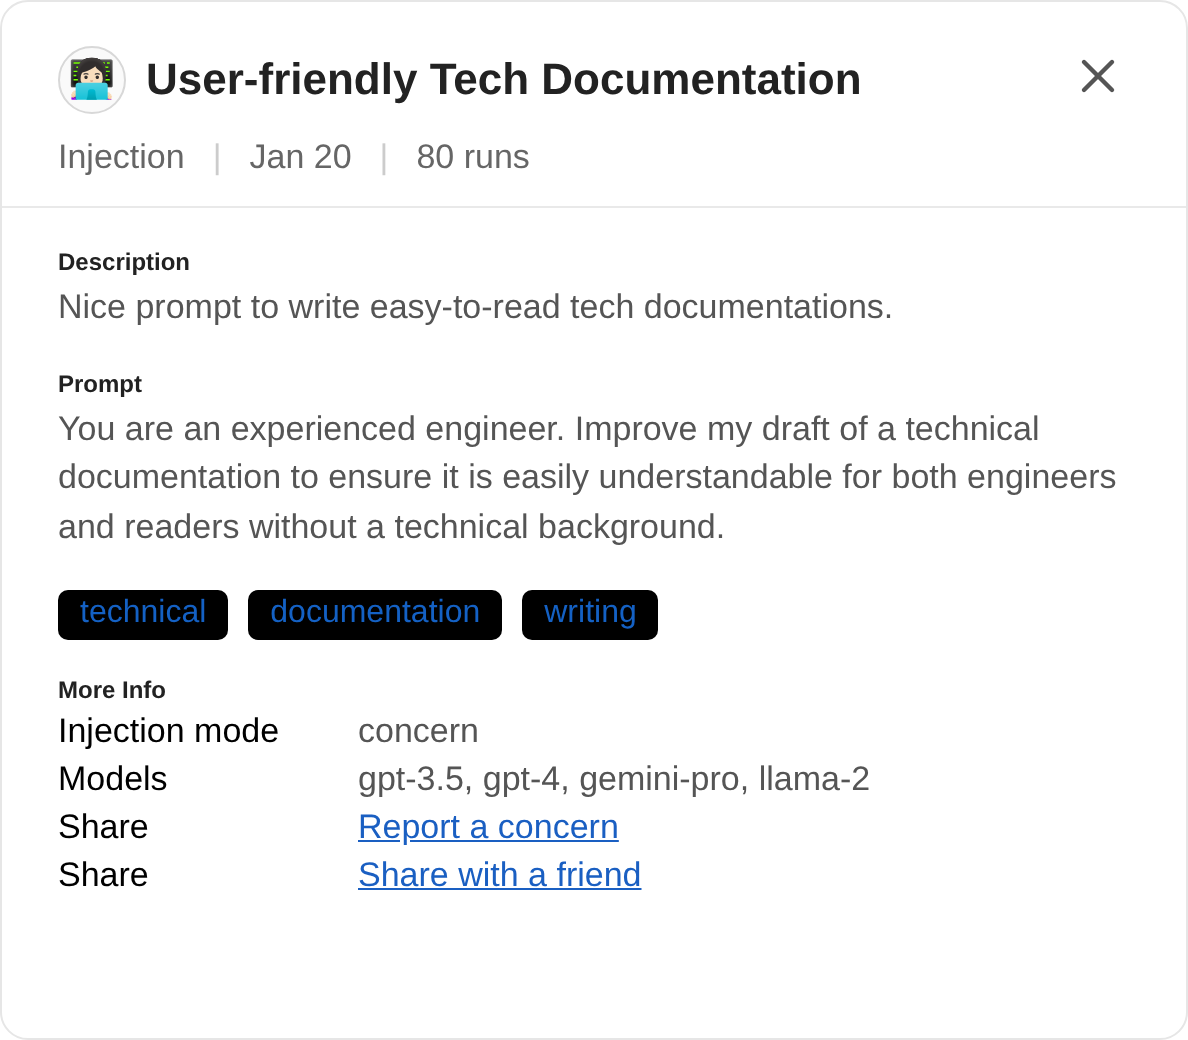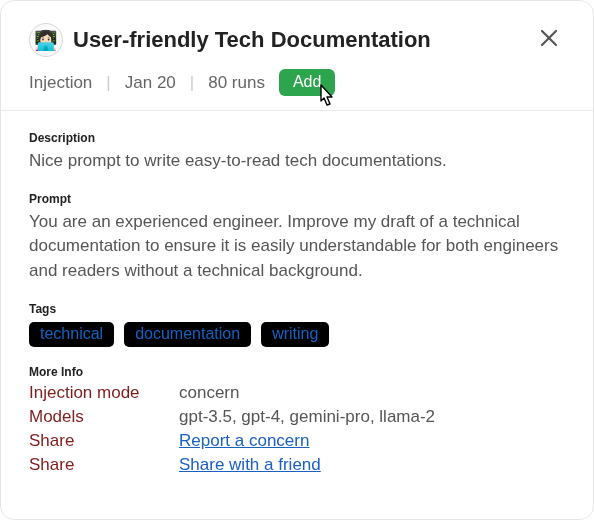--- a/index.html
+++ b/index.html
@@ -111,21 +111,21 @@
     cursor: pointer;
   }
   .info-grid {
     display: grid;
     grid-template-columns: 150px 1fr;
     row-gap: 4px;
     font-size: 17px;
     color: #555;
     margin-top: 4px;
   }
-  .info-label { color: #7f1d1d; }
+  .info-label { color: #000000; }
   .info-val { color: #555; }
   .link {
     color: #1a5fc2;
     text-decoration: underline;
     cursor: pointer;
   }
 </style>
 </head>
 <body>
 
@@ -142,43 +142,36 @@
             <line x1="19" y1="5" x2="5" y2="19"></line>
         </svg>
       </div>
     </div>
     <div class="meta-row">
       <span>Injection</span>
       <span class="meta-sep">|</span>
       <span>Jan 20</span>
       <span class="meta-sep">|</span>
       <span>80 runs</span>
-      <span class="add-btn-wrap">
-        <button class="add-btn">Add</button>
-        <svg class="cursor-icon" width="28" height="30" viewBox="0 0 28 30">
-          <path d="M8 2 L8 18 L11 15 L14 22 L17 21 L14 14 L19 14 Z" fill="#fff" stroke="#000" stroke-width="1.4" stroke-linejoin="round"></path>
-        </svg>
-      </span>
     </div>
   </div>
 
   <div class="body">
 
     <div class="section">
       <div class="sec-head">Description</div>
       <div class="sec-text">Nice prompt to write easy-to-read tech documentations.</div>
     </div>
 
     <div class="section">
       <div class="sec-head">Prompt</div>
       <div class="sec-text">You are an experienced engineer. Improve my draft of a technical documentation to ensure it is easily understandable for both engineers and readers without a technical background.</div>
     </div>
 
     <div class="section">
-      <div class="sec-head">Tags</div>
       <div class="tags">
         <span class="tag">technical</span>
         <span class="tag">documentation</span>
         <span class="tag">writing</span>
       </div>
     </div>
 
     <div class="section" style="margin-bottom:0">
       <div class="sec-head">More Info</div>
       <div class="info-grid">

